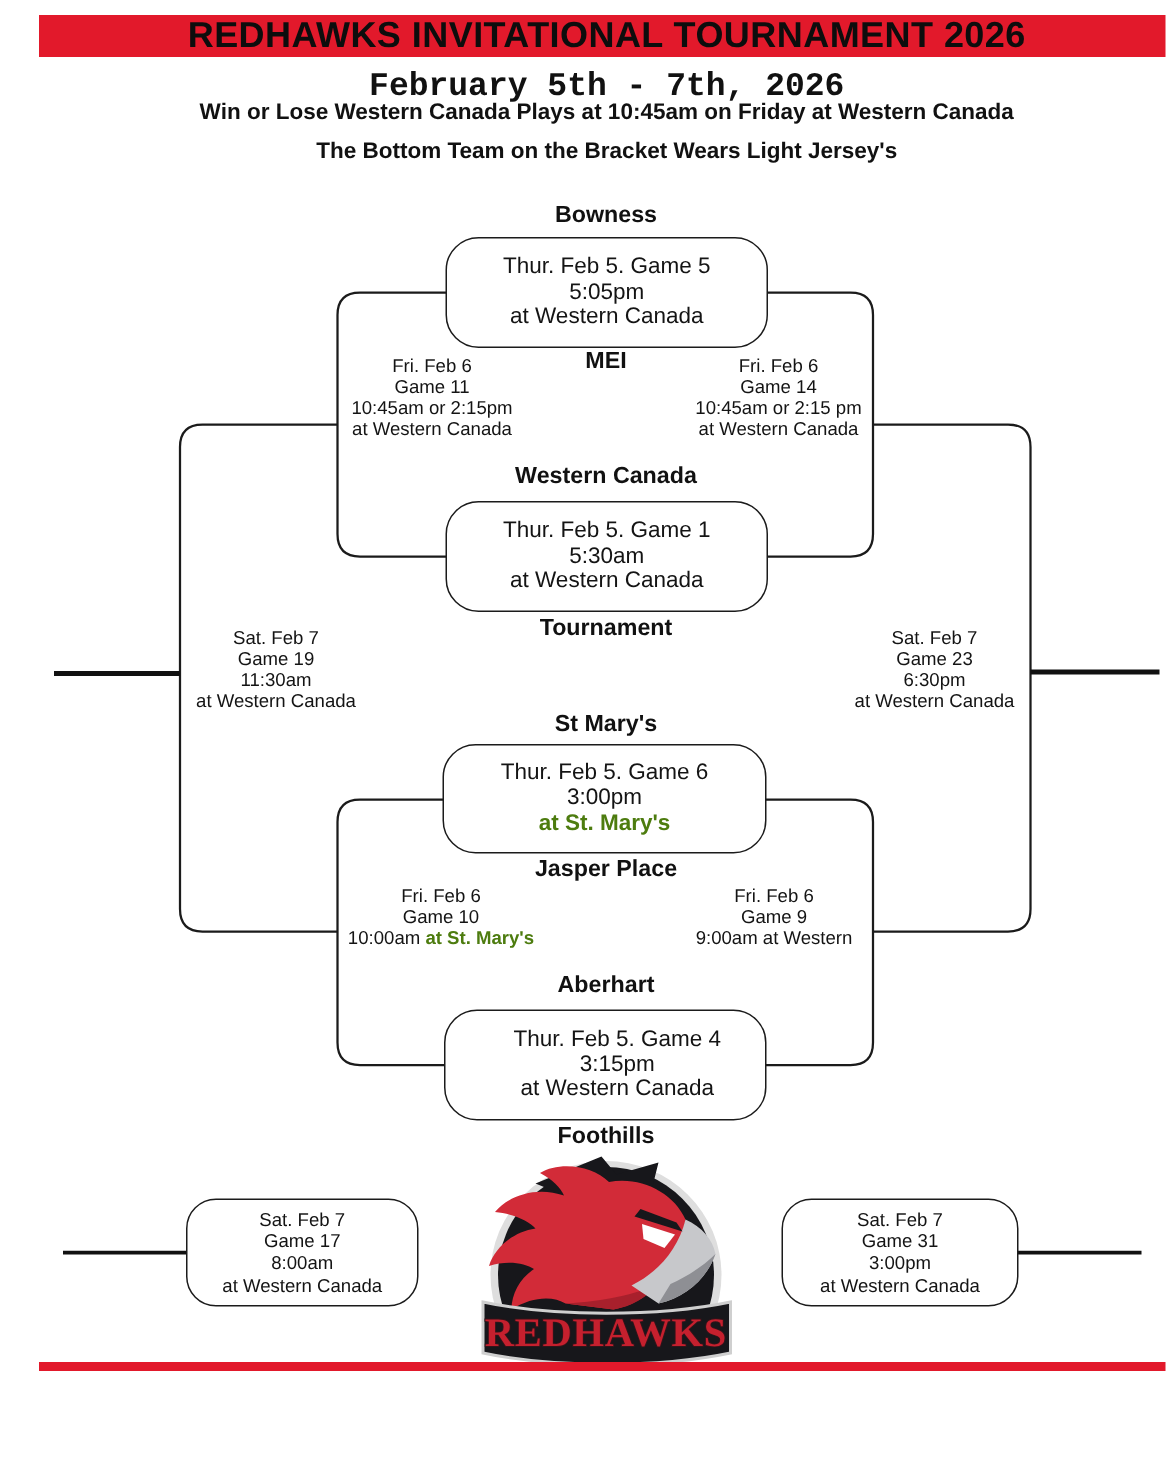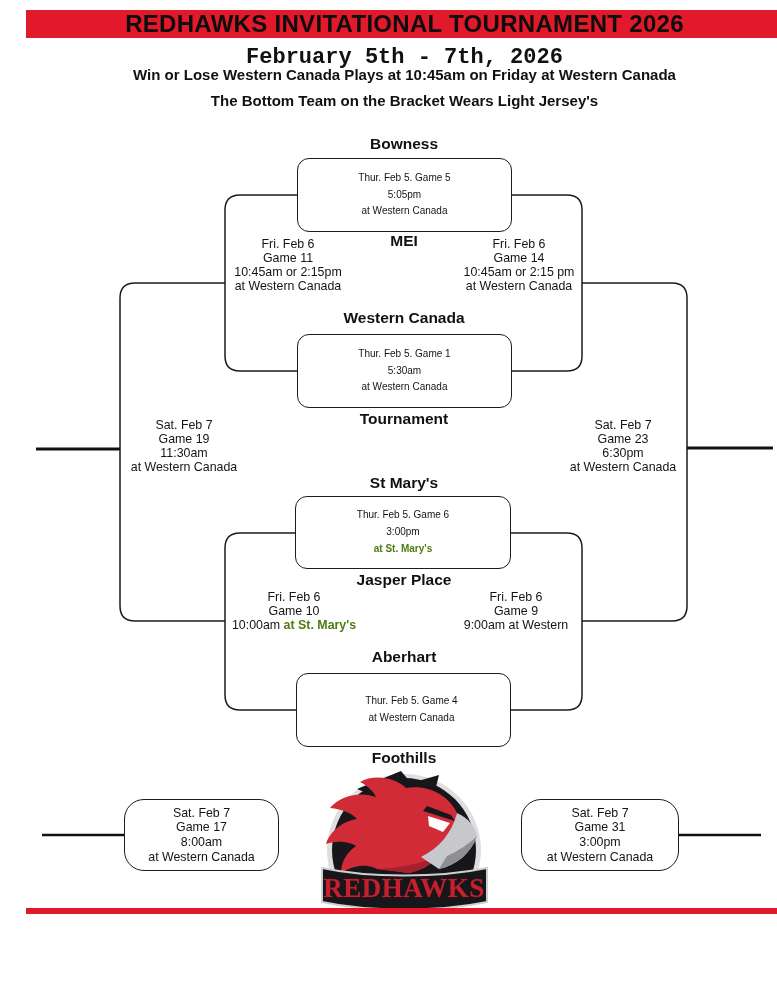--- a/index.html
+++ b/index.html
@@ -19,23 +19,23 @@
   .sub1 { top:45px; font-size:22px;font-family:Liberation Mono, monospace; }
   .sub2 { top:66px; font-size:15px; }
   .sub3 { top:92px; font-size:15px; }
   svg.lines { position:absolute; left:0; top:0; }
   .team {
     position:absolute; left:388px; transform:translateX(-50%);
     font-weight:bold; font-size:15.5px; white-space:nowrap;
   }
   .gamebox {
     position:absolute; box-sizing:border-box; background:#fff;
-    border:1.5px solid #1b1b1b; border-radius:12px;
+    border:1.5px solid #1b1b1b; border-radius:22px;
     display:flex; flex-direction:column; justify-content:center;
-    text-align:center; font-size:10px; line-height:16.8px; color:#141414;
+    text-align:center; font-size:15px; line-height:16.8px; color:#141414;
   }
   .gamebox.small { border-radius:20px; line-height:14.6px; font-size:12.4px; }
   .sidetext {
     position:absolute; transform:translateX(-50%); text-align:center;
     font-size:12.4px; line-height:14px; white-space:nowrap; color:#141414;
   }
   .red { color:#4d7c0f; font-weight:bold; }
   .logo { position:absolute; left:295px; top:769px; }
 </style>
 </head>
@@ -91,20 +91,21 @@
     <div>5:30am</div>
     <div>at Western Canada</div>
   </div>
   <div class="gamebox" style="left:279px; top:496px; width:216px; height:73px;">
     <div>Thur. Feb 5. Game 6</div>
     <div>3:00pm</div>
     <div class="red">at St. Mary's</div>
   </div>
   <div class="gamebox" style="left:280px; top:673px; width:215px; height:74px;padding-left:16px;">
     <div>Thur. Feb 5. Game 4</div>
+    <div>3:15pm</div>
     <div>at Western Canada</div>
   </div>
 
   <div class="sidetext" style="left:272px; top:237px;">
     <div>Fri. Feb 6</div>
     <div>Game 11</div>
     <div>10:45am or 2:15pm</div>
     <div>at Western Canada</div>
   </div>
   <div class="sidetext" style="left:503px; top:237px;">

